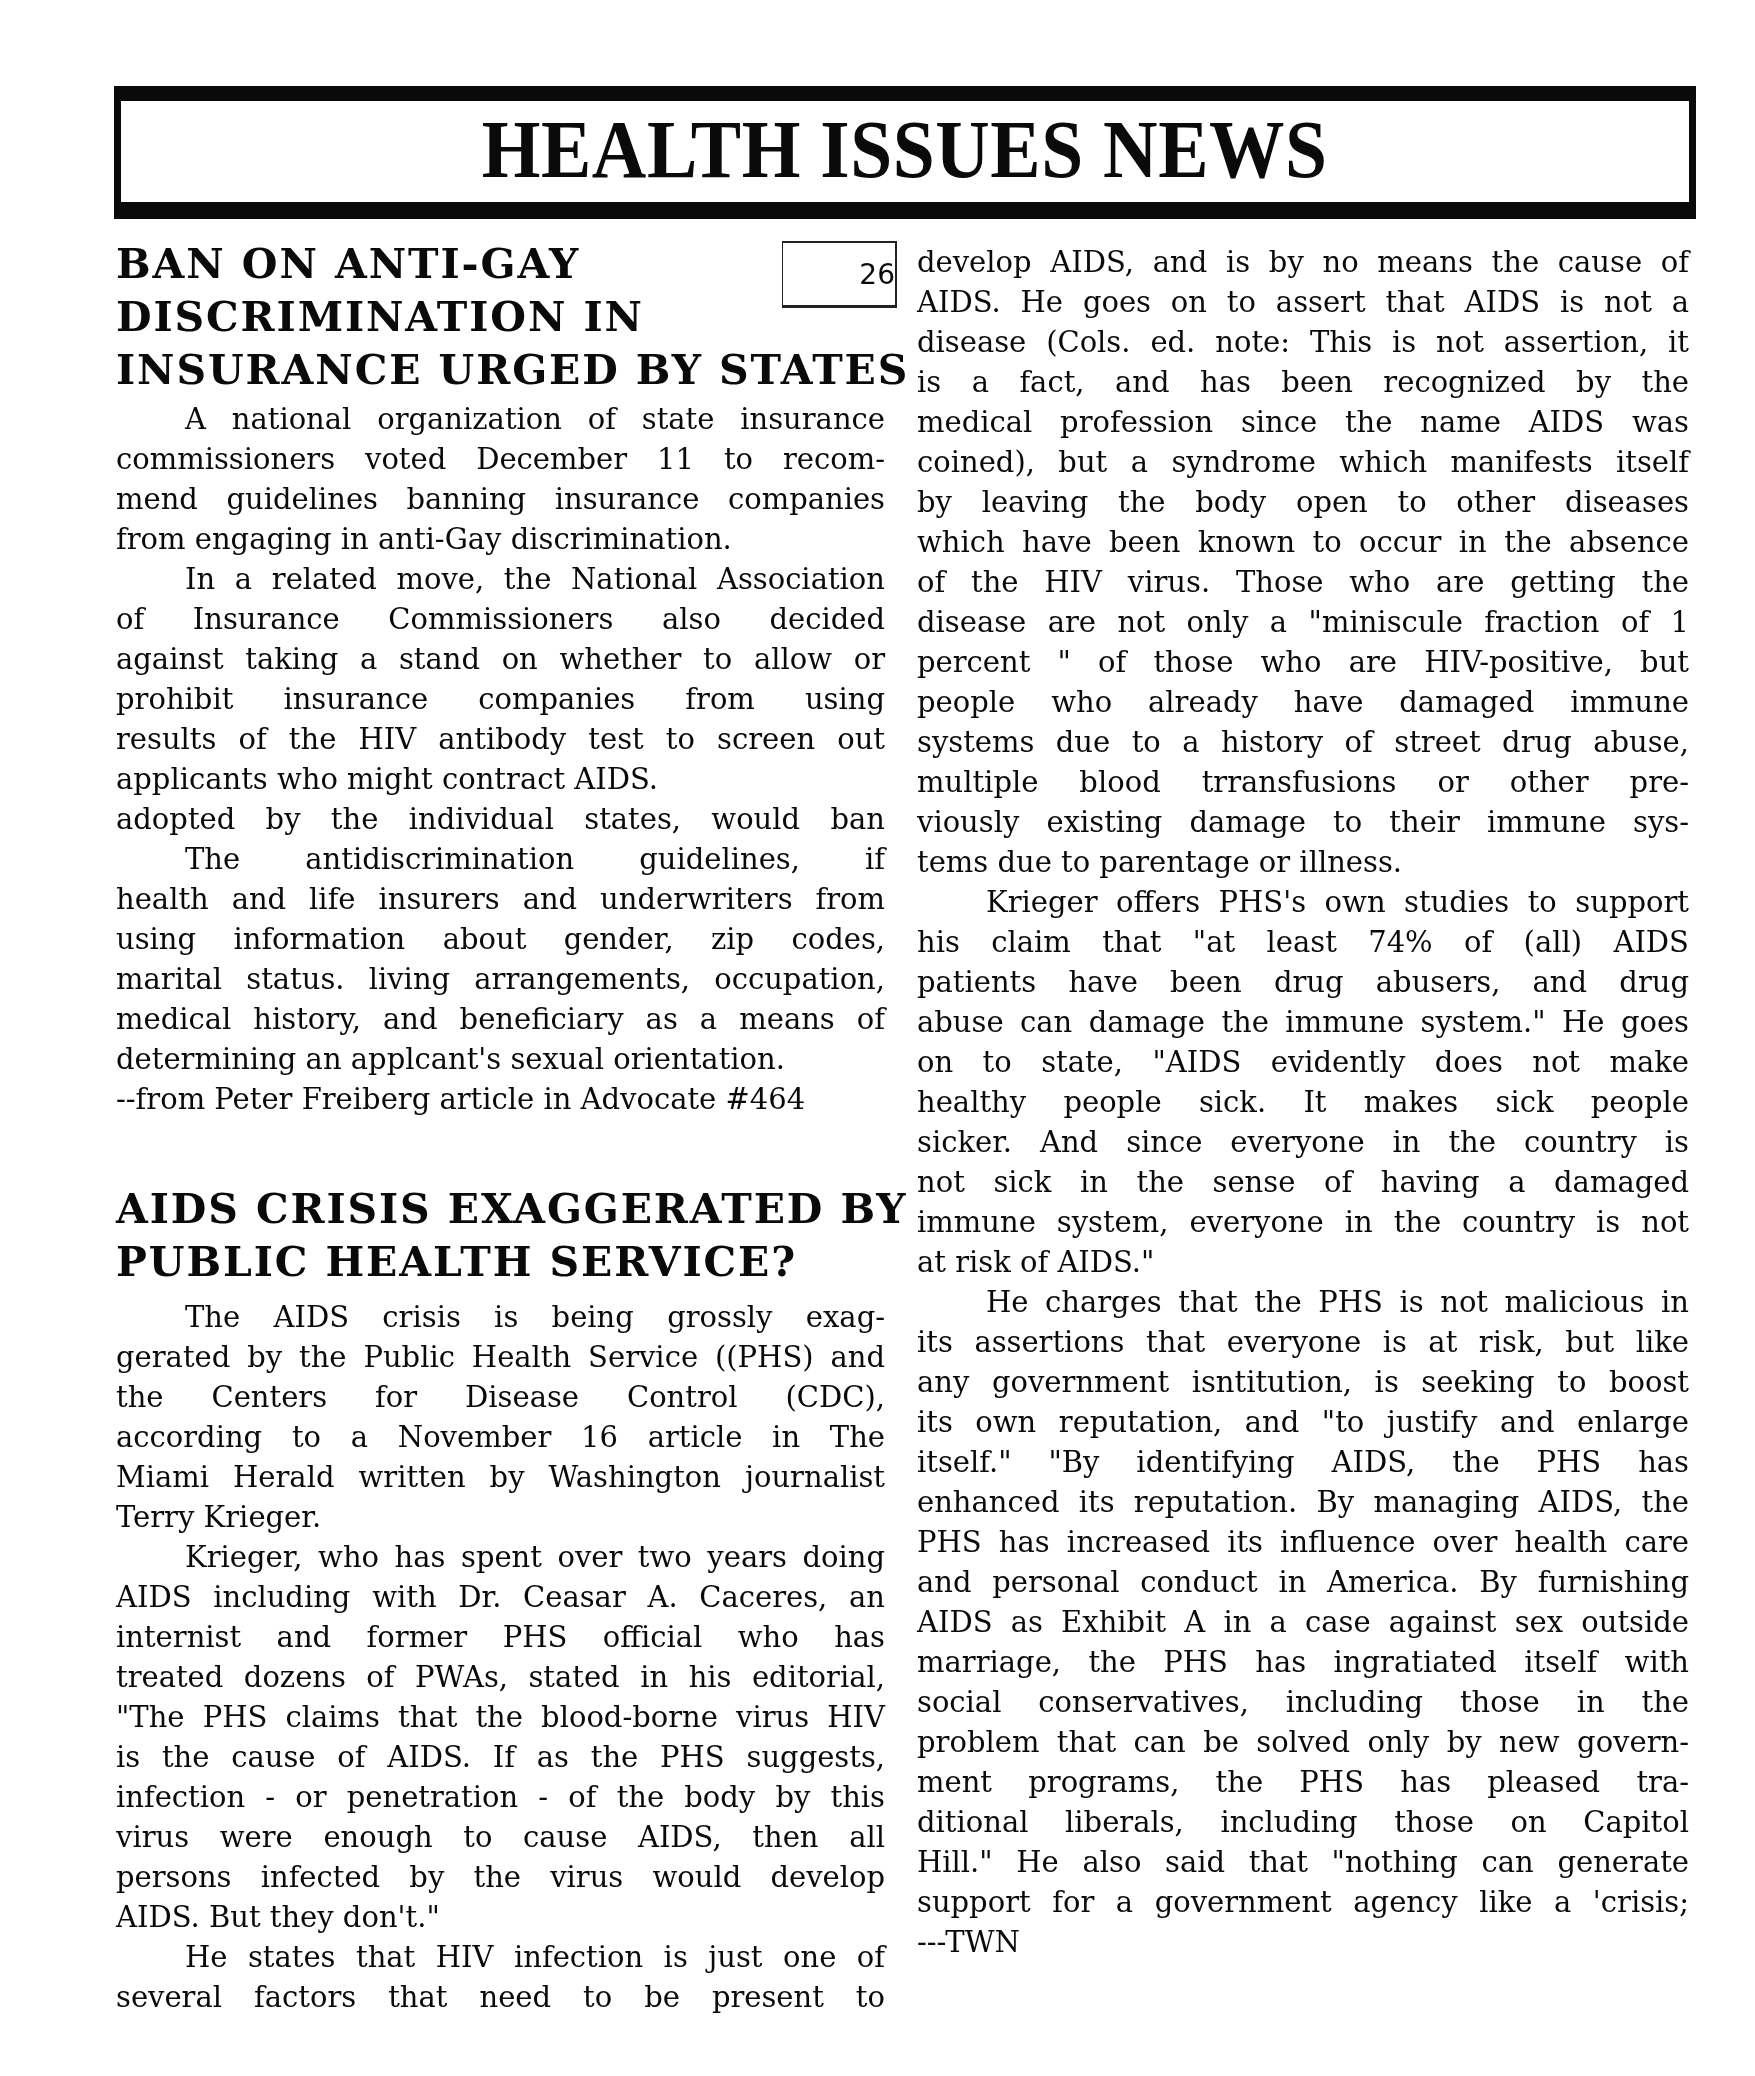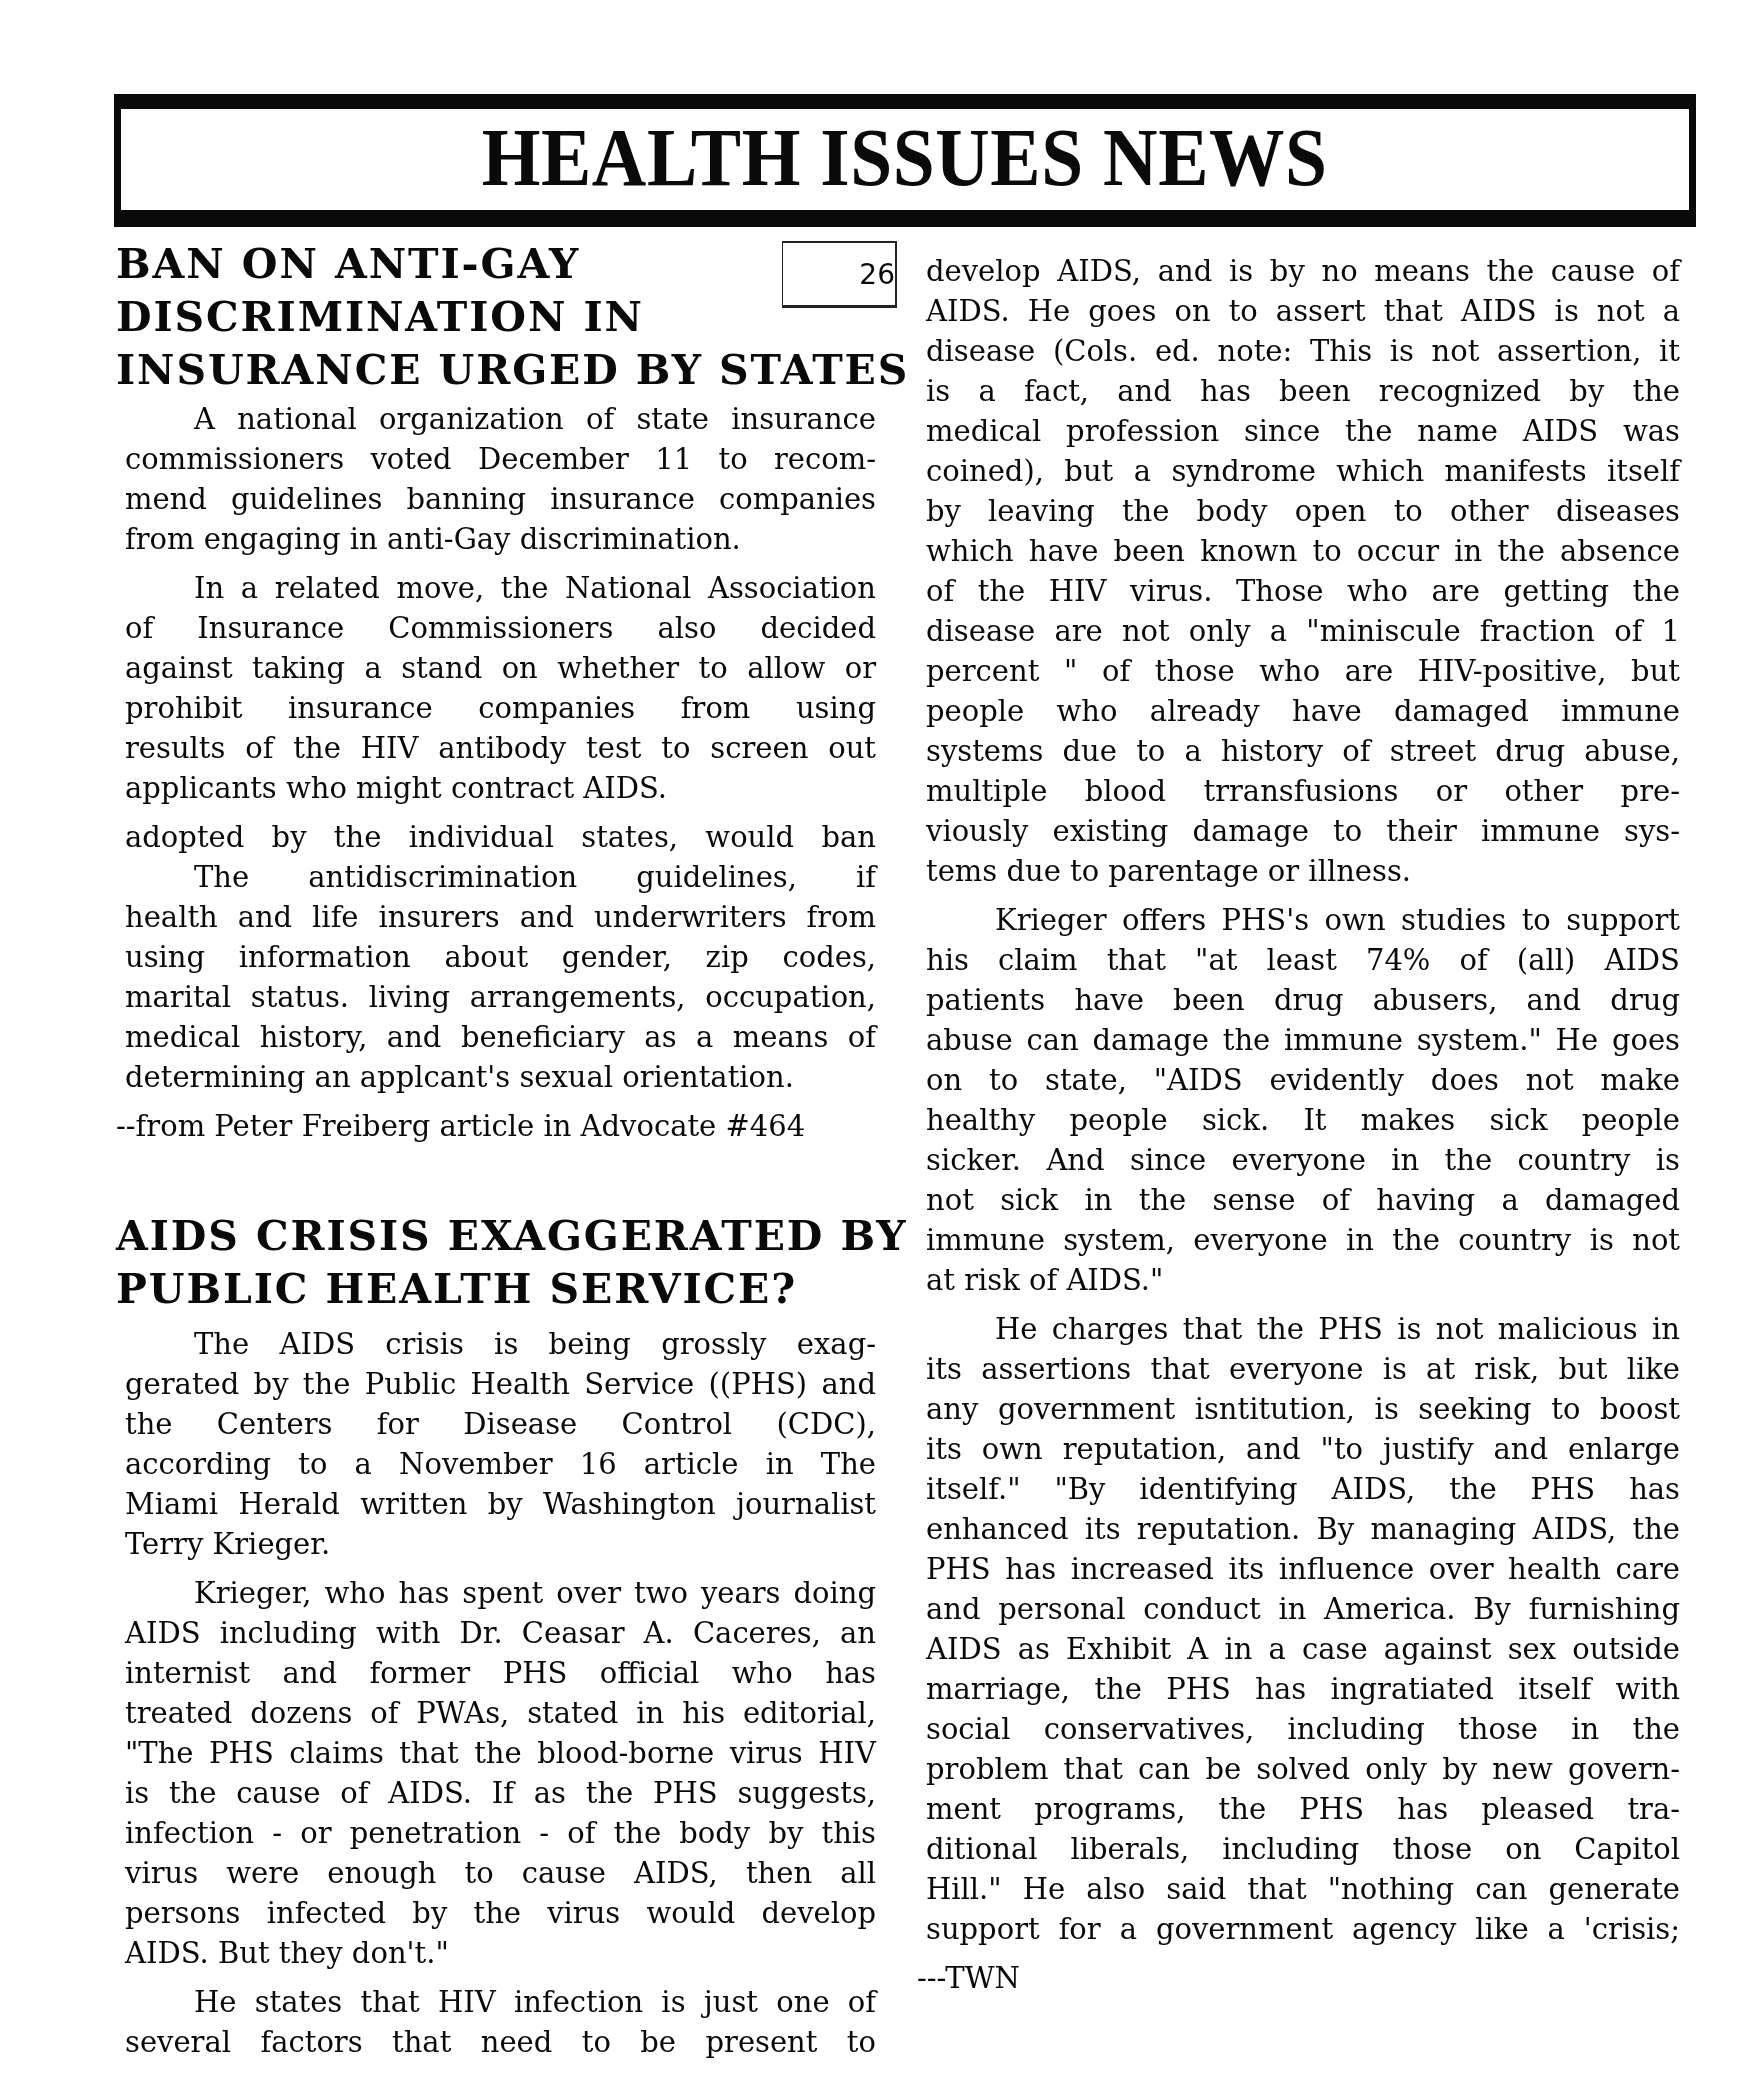--- a/index.html
+++ b/index.html
@@ -1,31 +1,31 @@
 <!DOCTYPE html>
 <html style="font-size:10px"><head>
 <meta charset="utf-8">
 <style>
   html, body { margin:0; padding:0; background:#ffffff; }
   body { width:1755px; height:2077px; position:relative; overflow:hidden; color:#0a0a0a;
          font-family:"DejaVu Serif","Liberation Serif",serif; }
-  .masthead { position:absolute; left:114px; top:94px; width:1582px; height:133px; box-sizing:border-box;
+  .masthead { position:absolute; left:114px; top:86px; width:1582px; height:133px; box-sizing:border-box;
               border-left:7.4px solid #0a0a0a; border-right:7.4px solid #0a0a0a;
               border-top:15px solid #0a0a0a; border-bottom:17.3px solid #0a0a0a;
               display:flex; align-items:center; justify-content:center; }
   .masthead-title { font-family:"Liberation Serif","DejaVu Serif",serif; font-weight:bold; font-size:82px;
                     letter-spacing:0.6px; transform:scaleX(0.92); line-height:1; margin-top:-2.5px; }
   .col { position:absolute; top:242px; }
   .col-left { left:116px; width:769px; }
   .col-right { left:917px; width:772px; top:242px; }
   .headline { font-family:"DejaVu Serif","Liberation Serif",serif; font-weight:bold; font-size:41px;
               line-height:53px; letter-spacing:1.9px; margin:0; }
   .headline .hl-line { display:block; white-space:nowrap; }
   .p { font-family:"DejaVu Serif","Liberation Serif",serif; font-size:29px; line-height:40px;
-       text-align:justify; text-align-last:auto; margin:9px; }
+       text-align:justify; text-align-last:auto; margin:0; }
   .line { display:block; text-align:justify; text-align-last:justify; white-space:nowrap; }
   .line.last { text-align-last:left; }
   .u { text-decoration-thickness:2.5px; text-underline-offset:5px; }
   .page-box { position:absolute; left:782px; top:241px; width:115px; height:67px; box-sizing:border-box;
               border-left:1.9px solid #222; border-right:2.5px solid #222; border-top:2.5px solid #222; border-bottom:3.7px solid #222;
               display:flex; align-items:center; justify-content:flex-end; }
   .page-box span { font-family:"DejaVu Sans","Liberation Sans",sans-serif; font-size:28px; }
   .credit { font-family:"DejaVu Serif","Liberation Serif",serif; font-size:29px; line-height:40px; white-space:nowrap; }
 </style>
 </head>

